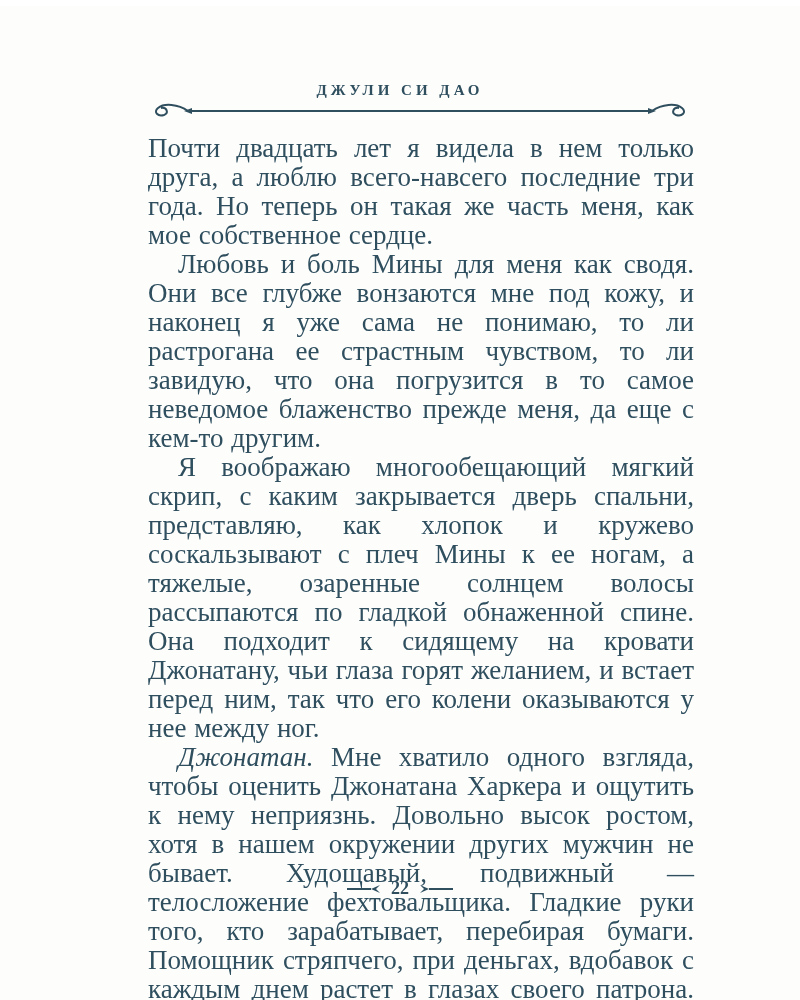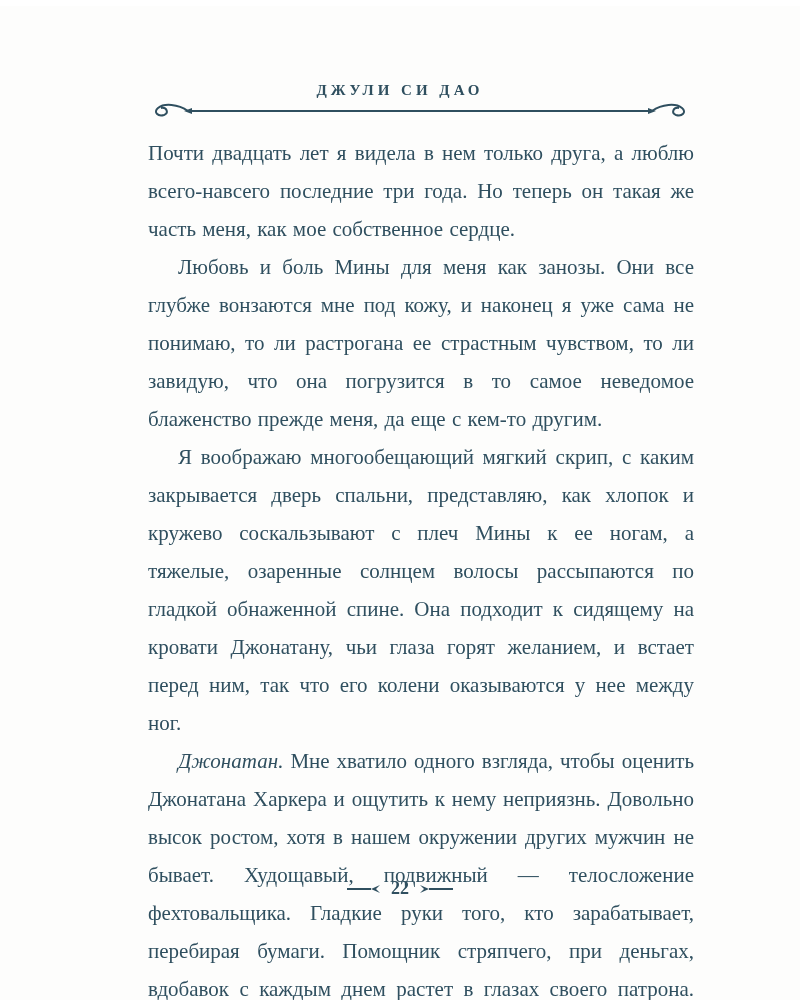--- a/index.html
+++ b/index.html
@@ -36,22 +36,22 @@
   .divider svg { display: block; width: 100%; height: 100%; }
   .divider .stroke { stroke: var(--ink); fill: none; stroke-width: 2; }
   .divider .fill { fill: var(--ink); }
   .text-block {
     position: absolute;
     top: 128px;
     left: 148px;
     width: 546px;
   }
   .para {
-    font-size: 21px;
-    line-height: 38px;
+    font-size: 27px;
+    line-height: 29px;
     text-align: justify;
     color: var(--ink);
     word-spacing: 1px;
   }
   .para.indent { text-indent: 30px; }
   .para em { }
   .folio {
     position: absolute;
     top: 872px;
     left: 0;
@@ -84,21 +84,21 @@
       <path class="stroke" d="M40 9 C 30 2, 16 1, 10 6 C 5 10, 10 15, 16 13 C 21 11, 19 5, 13 6"></path>
       <path class="fill" d="M36 9 l8 -3 l0 6 z"></path>
 
       <path class="stroke" d="M504 9 C 514 2, 528 1, 534 6 C 539 10, 534 15, 528 13 C 523 11, 525 5, 531 6"></path>
       <path class="fill" d="M508 9 l-8 -3 l0 6 z"></path>
     </svg>
   </div>
 
   <div class="text-block">
       <p class="para"><span>Почти двадцать лет я видела в нем только друга, а люблю всего-навсего последние три года. Но теперь он такая же часть меня, как мое собственное сердце.</span></p>
-      <p class="para indent"><span>Любовь и боль Мины для меня как занозы. Они все глубже вонзаются мне под кожу, и наконец я уже сама не понимаю, то ли растрогана ее страстным чувством, то ли завидую, что она погрузится в то самое неведомое блаженство прежде меня, да еще с кем-то другим.</span></p>
+      <p class="para indent"><span>Любовь и боль Мины для меня как сводя. Они все глубже вонзаются мне под кожу, и наконец я уже сама не понимаю, то ли растрогана ее страстным чувством, то ли завидую, что она погрузится в то самое неведомое блаженство прежде меня, да еще с кем-то другим.</span></p>
       <p class="para indent"><span>Я воображаю многообещающий мягкий скрип, с каким закрывается дверь спальни, представляю, как хлопок и кружево соскальзывают с плеч Мины к ее ногам, а тяжелые, озаренные солнцем волосы рассыпаются по гладкой обнаженной спине. Она подходит к сидящему на кровати Джонатану, чьи глаза горят желанием, и встает перед ним, так что его колени оказываются у нее между ног.</span></p>
       <p class="para indent"><em>Джонатан.</em><span> Мне хватило одного взгляда, чтобы оценить Джонатана Харкера и ощутить к нему неприязнь. Довольно высок ростом, хотя в нашем окружении других мужчин не бывает. Худощавый, подвижный — телосложение фехтовальщика. Гладкие руки того, кто зарабатывает, перебирая бумаги. Помощник стряпчего, при деньгах, вдобавок с каждым днем растет в глазах своего патрона. Темно-золотистые волосы, чуточку курносый нос и внезапная, как просверк молнии, улыбка. Даже речи его показались мне слишком умными, слишком, на мой вкус, интересными. И на Мину он смотрел по-особому, не сводя с нее теплых, нежных серых глаз, словно боялся, что, стоит ему отвернуться, как она исчезнет. Нет, никогда мне не нравился Джонатан Харкер.</span></p>
     </div>
 
   <div class="folio">
     <svg width="34" height="8" viewBox="0 0 34 8">
       <rect class="fill" x="0" y="3" width="24" height="2"></rect>
       <path class="fill" d="M24 4 l9 -4 l-4 4 l4 4 z"></path>
     </svg>
     <span class="page-number">22</span>

